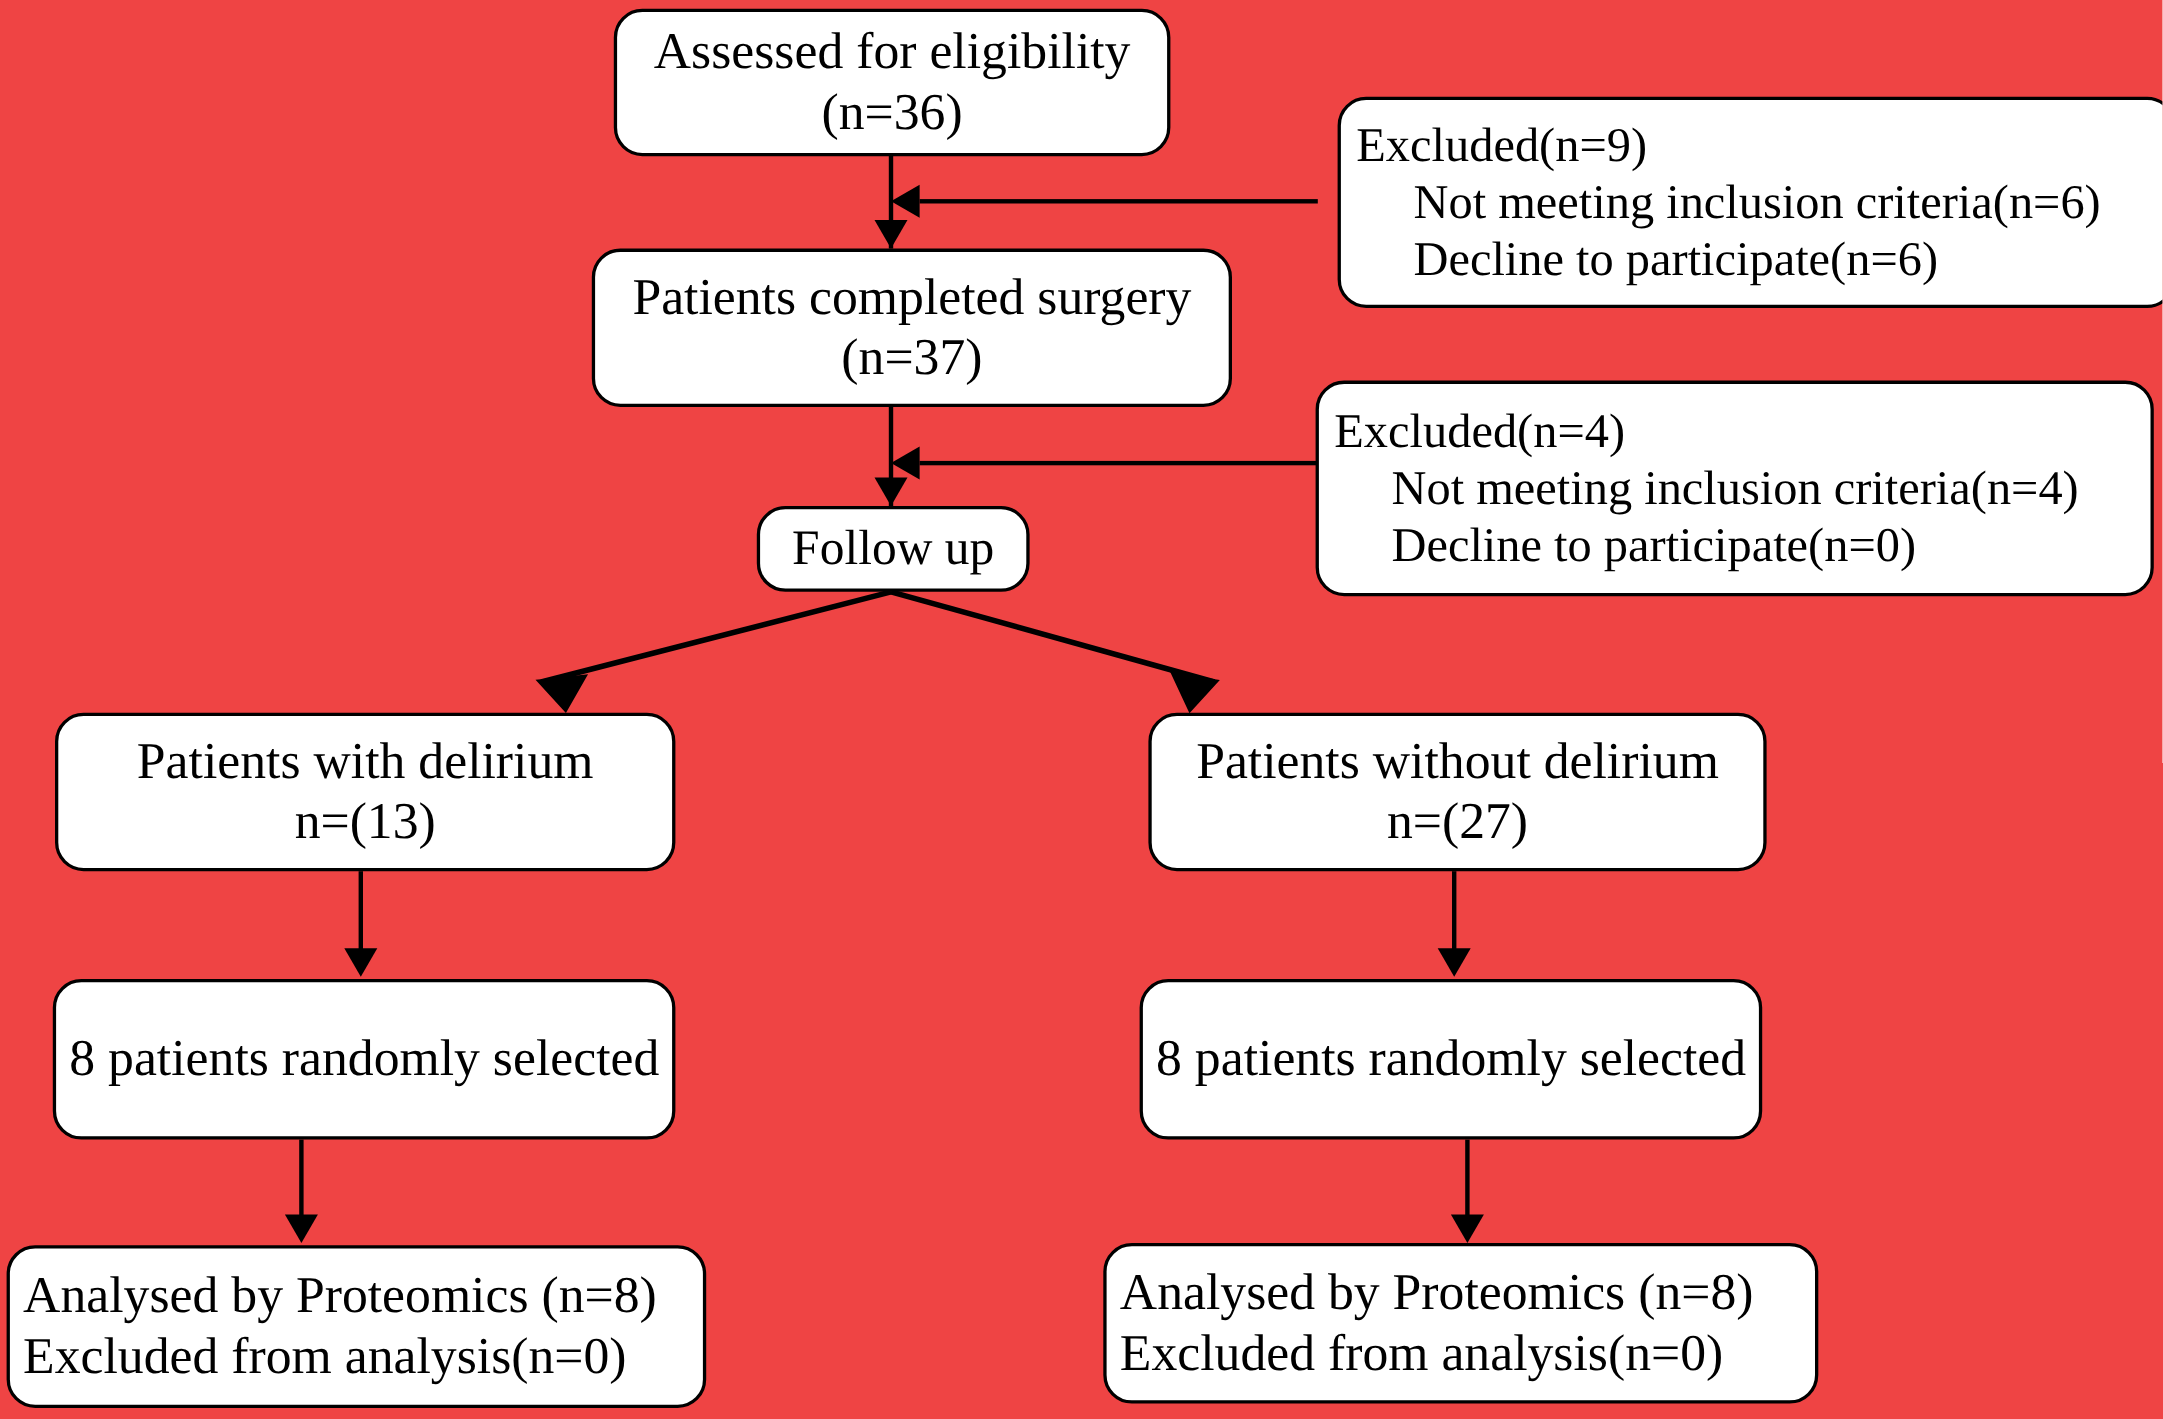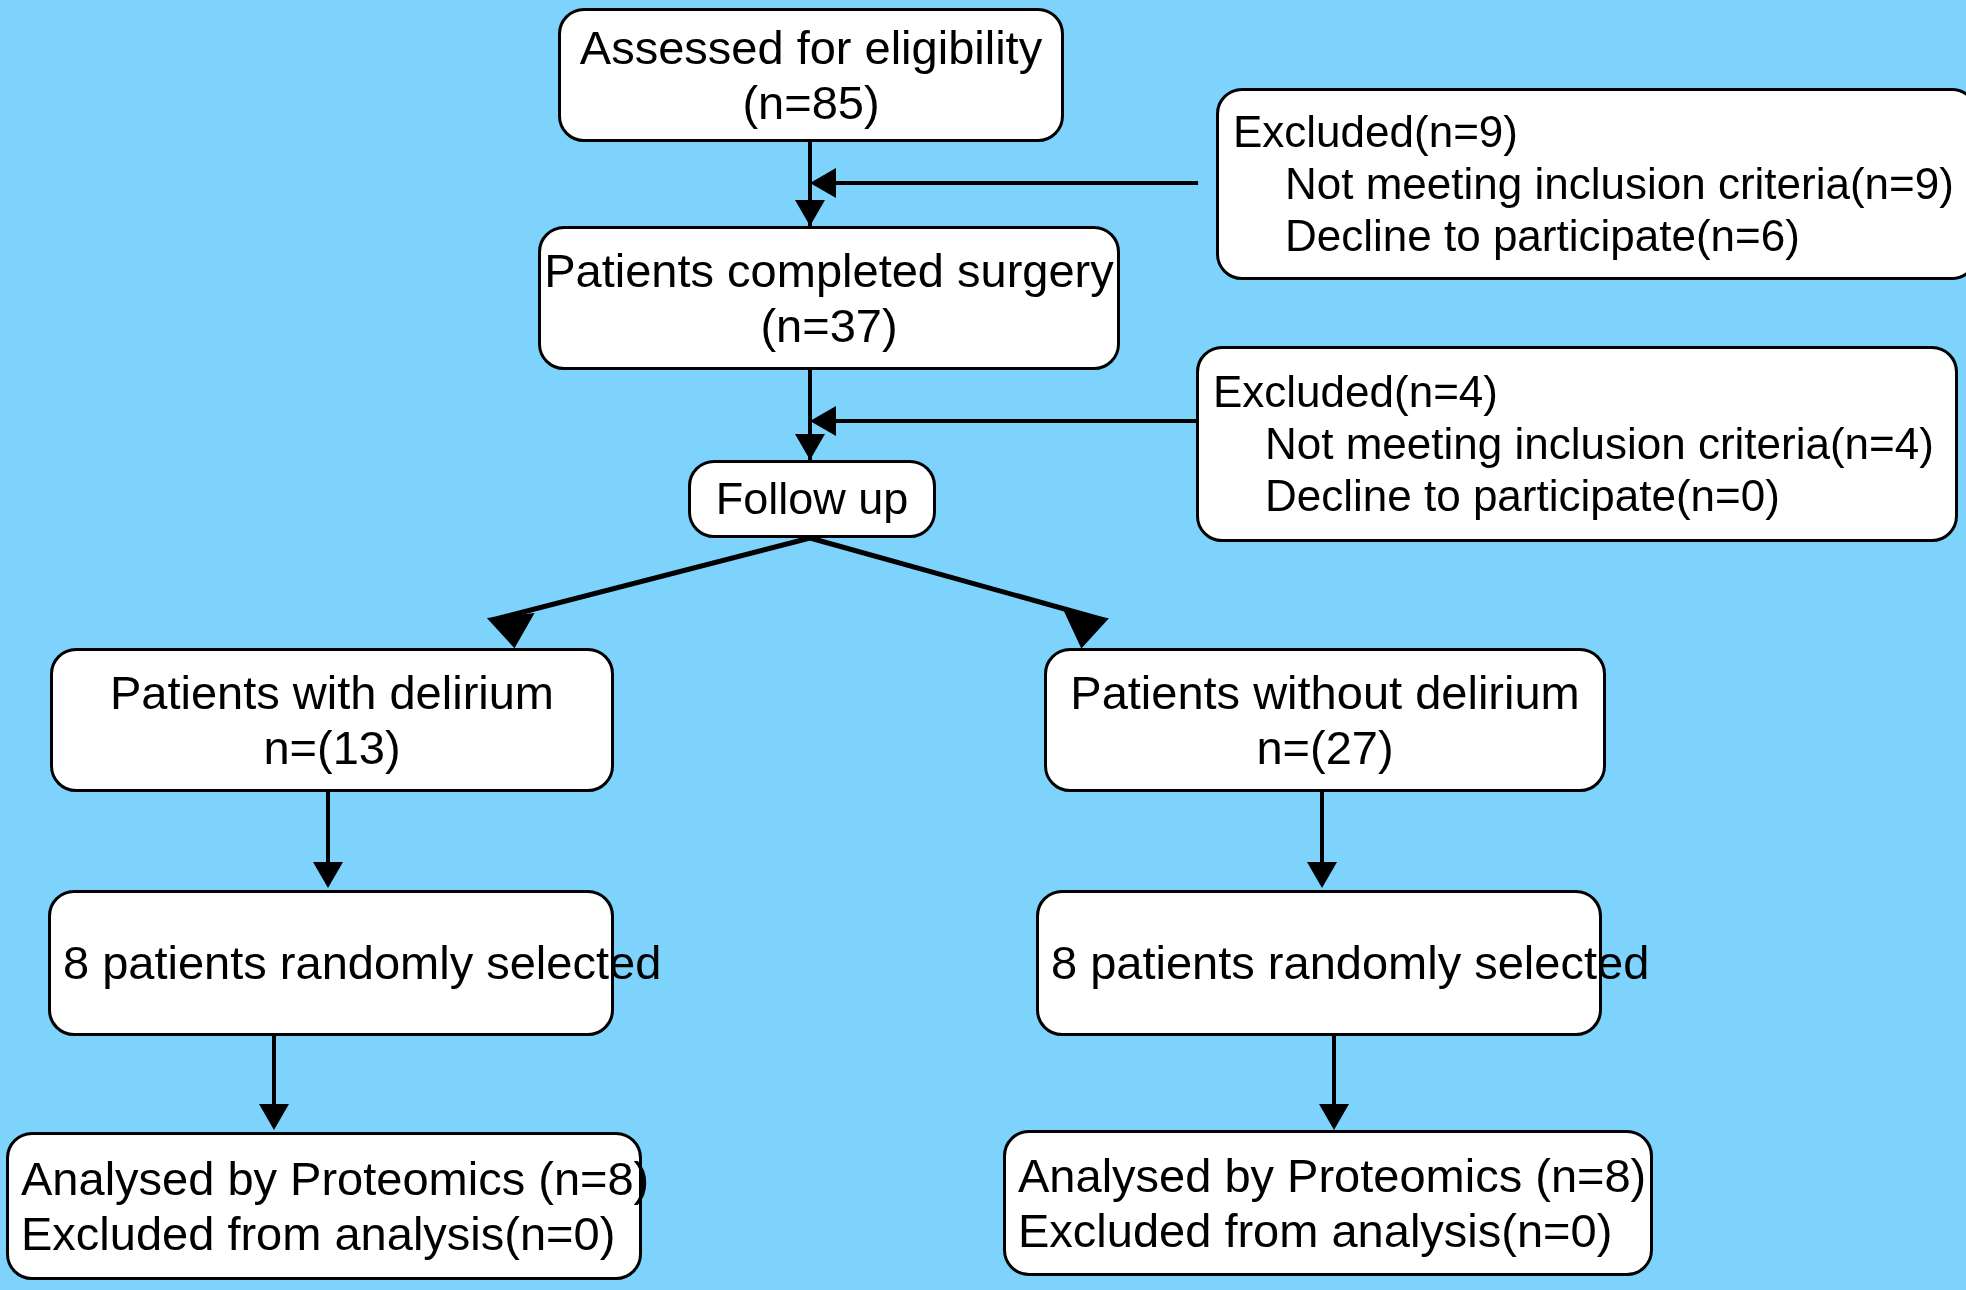--- a/index.html
+++ b/index.html
@@ -5,22 +5,22 @@
 <style>
   html, body {
     margin: 0;
     padding: 0;
     background: #ffffff;
   }
   #canvas {
     position: relative;
     width: 1966px;
     height: 1290px;
-    background: #7dd3fc;
-    font-family: Liberation Sans, sans-serif;
+    background: #ef4444;
+    font-family: Liberation Serif, serif;
     overflow: hidden;
   }
   .node {
     position: absolute;
     box-sizing: border-box;
     border: 3px solid #000000;
     border-radius: 26px;
     background: #ffffff;
     display: flex;
     flex-direction: column;
@@ -115,35 +115,35 @@
   <div class="arrow-down" style="left:259px; top:1104px;"></div>
 
   <div class="vline" style="left:1320px; top:792px; height:72px;"></div>
   <div class="arrow-down" style="left:1307px; top:862px;"></div>
 
   <div class="vline" style="left:1332px; top:1036px; height:70px;"></div>
   <div class="arrow-down" style="left:1319px; top:1104px;"></div>
 
   <div class="node center" id="node-assessed">
     <span class="line">Assessed for eligibility</span>
-    <span class="line">(n=85)</span>
+    <span class="line">(n=36)</span>
   </div>
 
   <div class="node center" id="node-completed">
     <span class="line">Patients completed surgery</span>
     <span class="line">(n=37)</span>
   </div>
 
   <div class="node center" id="node-followup">
     <span class="line">Follow up</span>
   </div>
 
   <div class="node left" id="node-excluded-1">
     <span class="line">Excluded(n=9)</span>
-    <span class="line indent">Not meeting inclusion criteria(n=9)</span>
+    <span class="line indent">Not meeting inclusion criteria(n=6)</span>
     <span class="line indent">Decline to participate(n=6)</span>
   </div>
 
   <div class="node left" id="node-excluded-2">
     <span class="line">Excluded(n=4)</span>
     <span class="line indent">Not meeting inclusion criteria(n=4)</span>
     <span class="line indent">Decline to participate(n=0)</span>
   </div>
 
   <div class="node center" id="node-with-delirium">

